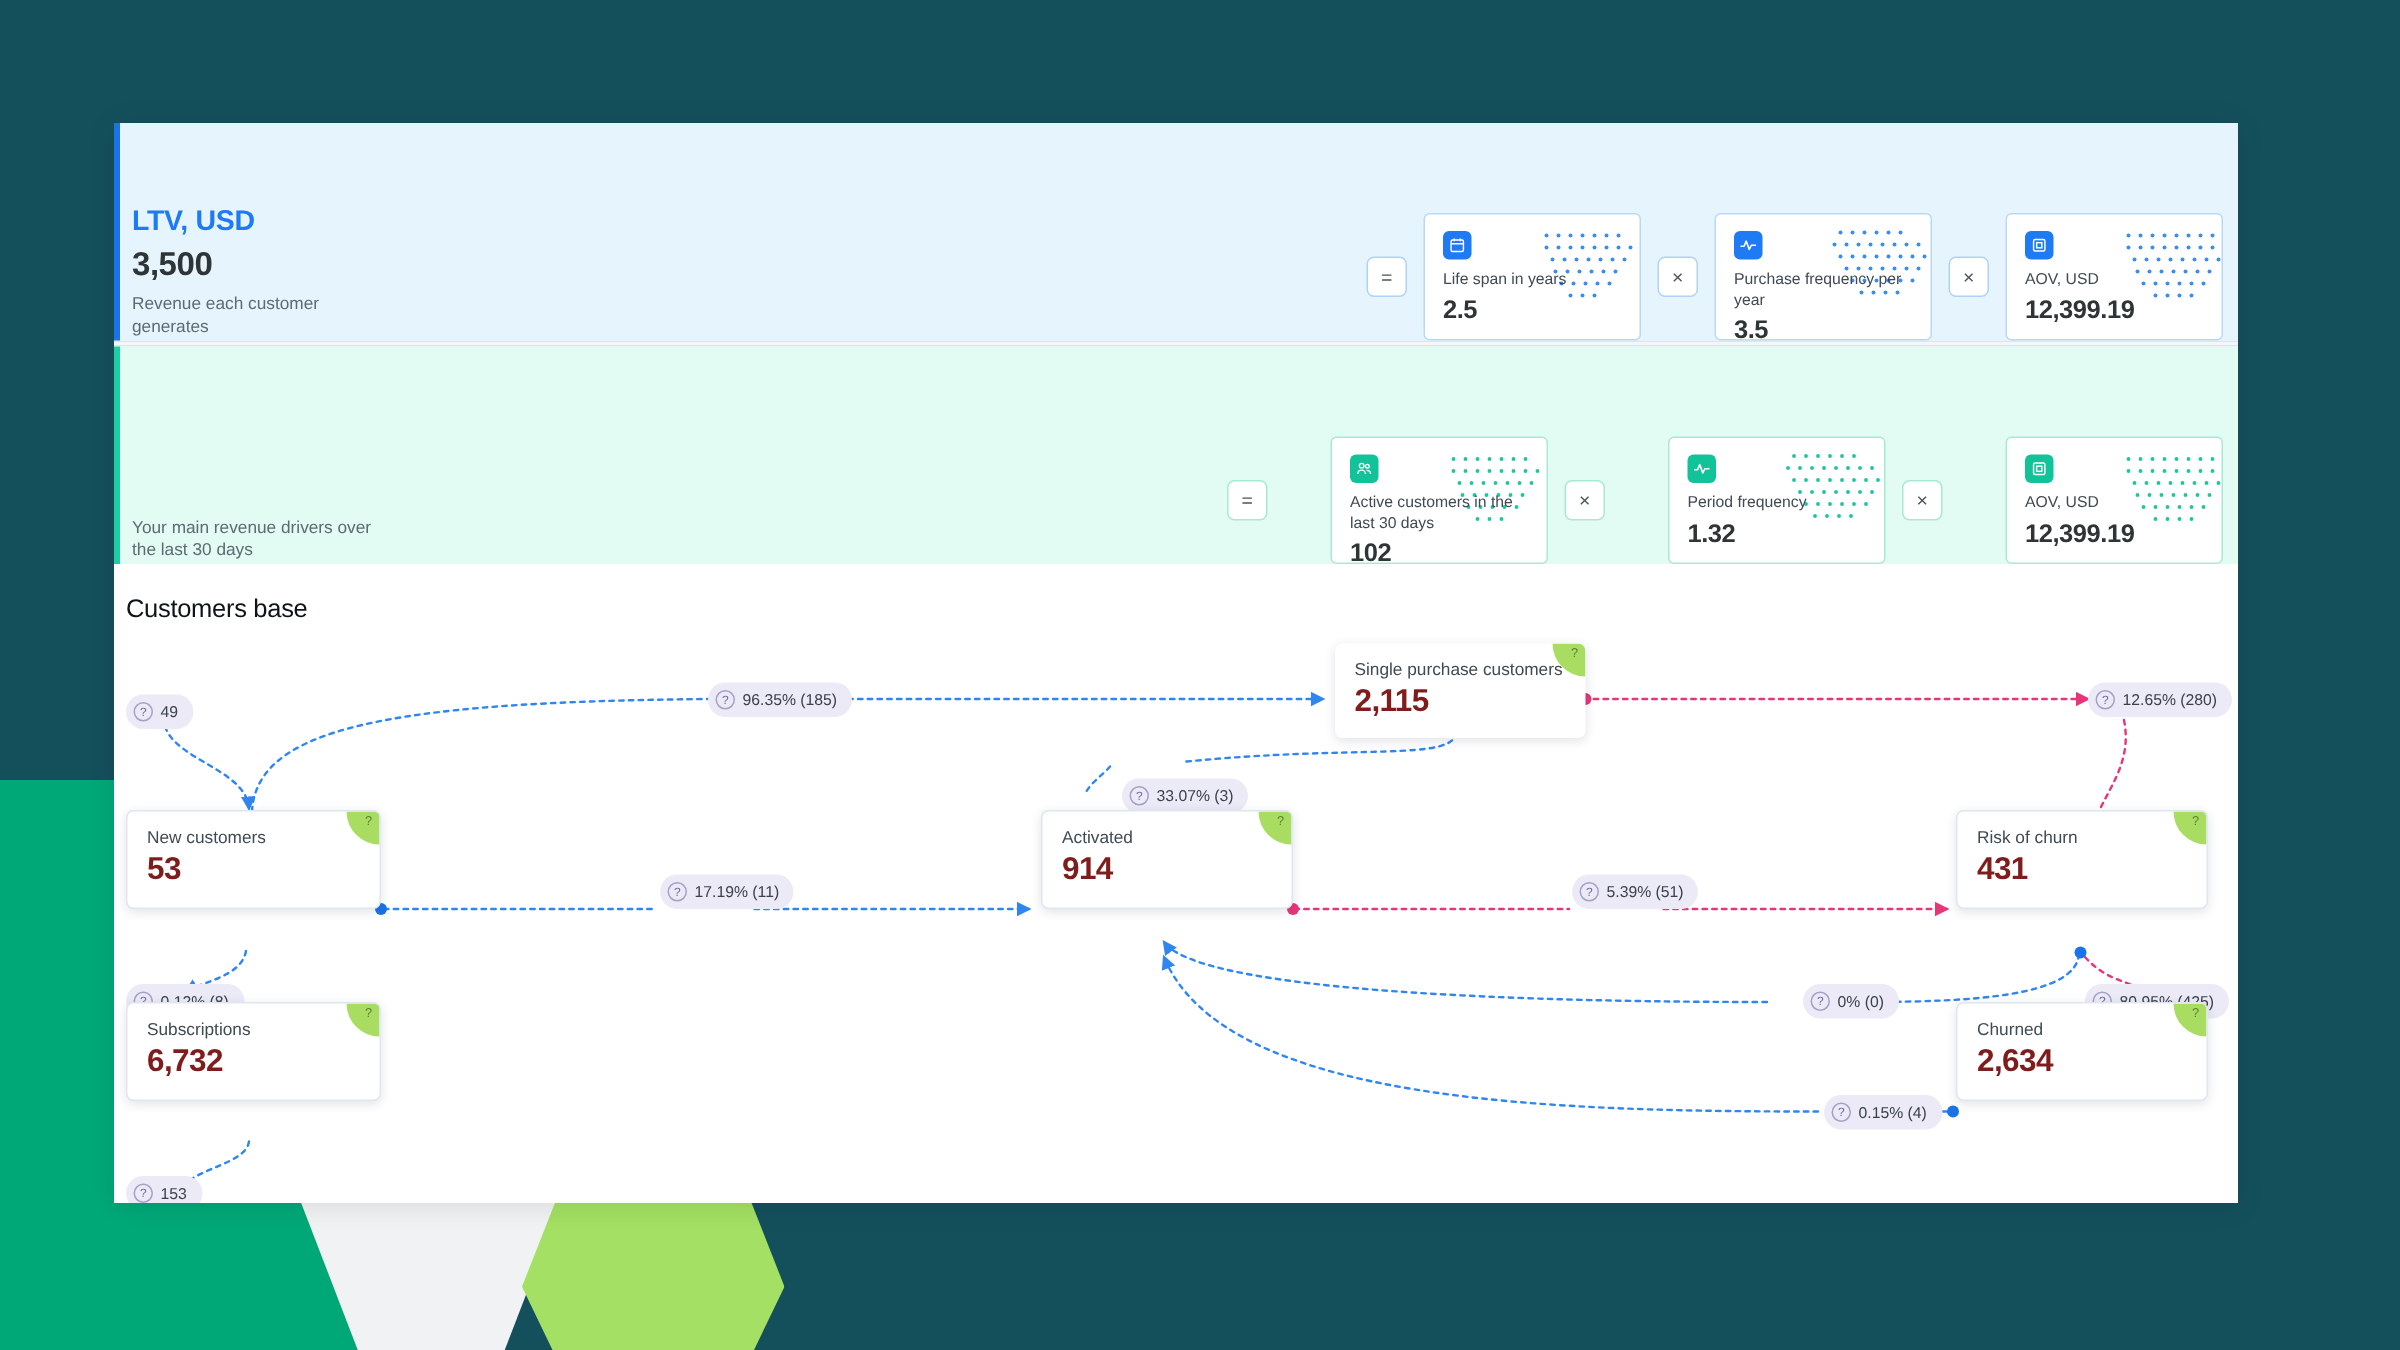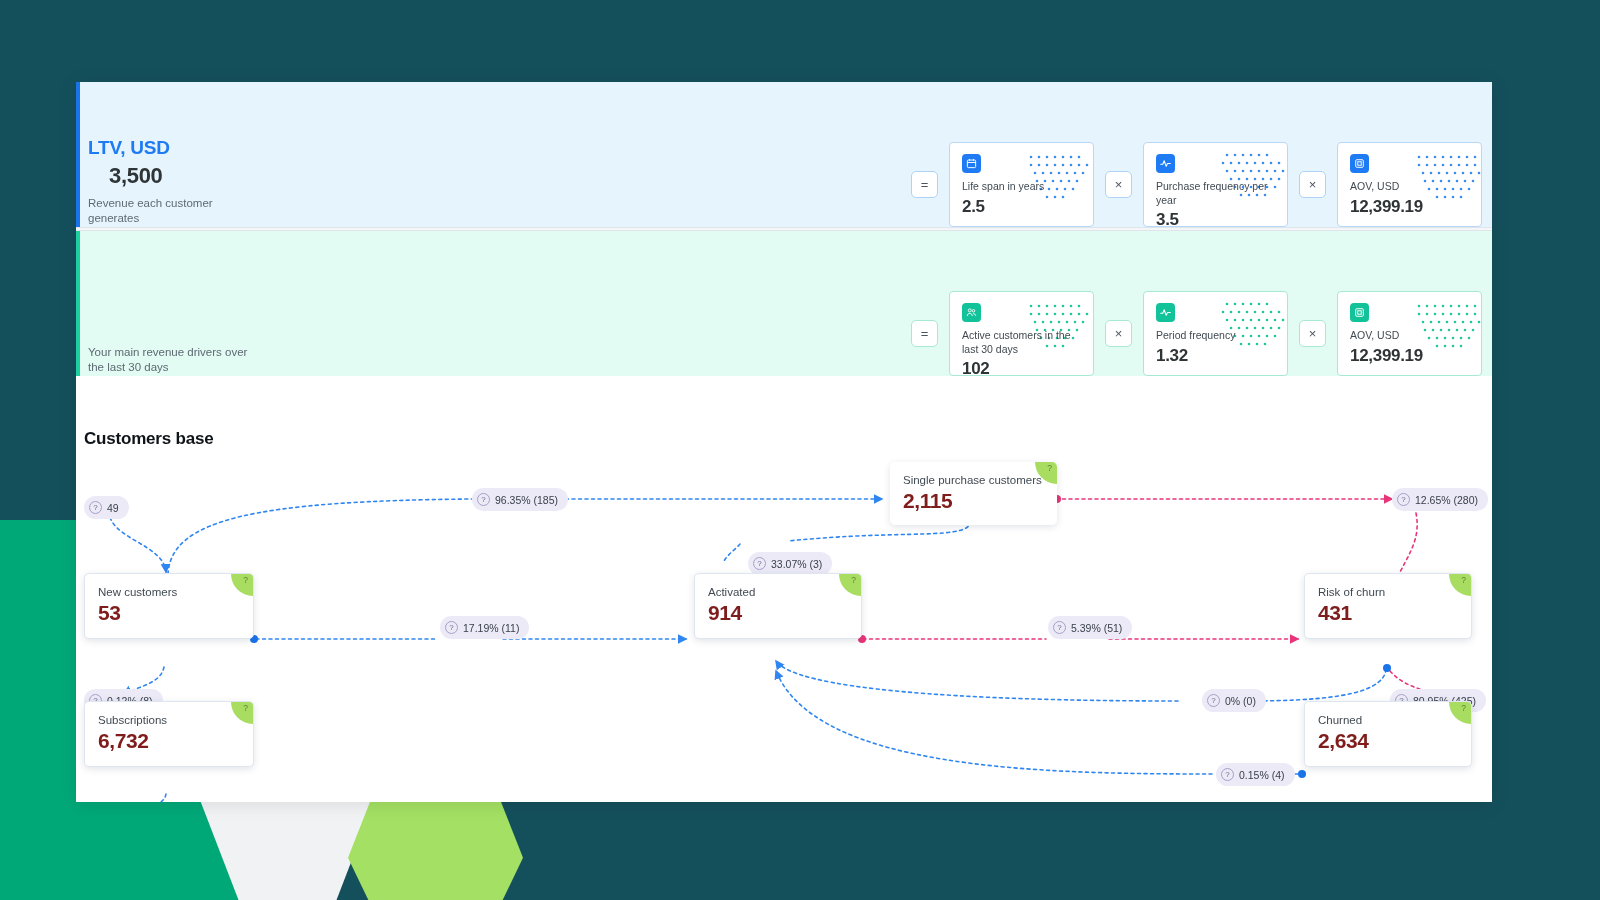--- a/index.html
+++ b/index.html
@@ -32,40 +32,40 @@
   
   .metric-row { position:relative; display:flex; align-items:flex-end; height:145px; padding-left:8px; }
   .metric-row.ltv     { background:#e6f5fd; border-left:4px solid #1a73e8; }
   .metric-row.revenue { background:#e2fbf3; border-left:4px solid #1dcf9f; }
   .row-divider { height:4px; background:#f4f6f8; border-top:1px solid #dfe5ea; border-bottom:1px solid #dfe5ea;}
 
   .metric-left { padding-left:0px; width:430px; }
   .metric-title { font-size:19px; font-weight:bold; letter-spacing:-0.2px; margin-bottom:4px; }
   .metric-title.blue { color:#1f7bf4; }
   .metric-title.teal { color:#12c39a; }
-  .metric-value { font-size:22px; font-weight:bold; color:#2f3437; letter-spacing:-0.3px; margin-bottom:7px;margin-left:21px; }
+  .metric-value { font-size:22px; font-weight:bold; color:#2f3437; letter-spacing:-0.3px; margin-bottom:7px; }
   .metric-desc { font-size:11.5px; color:#5e6a72; line-height:1.35; max-width:175px; }
 
   .metric-cards { margin-left:auto; display:flex; align-items:center; padding-right:10px; }
 
   .op-btn {
     width:27px; height:27px; border-radius:5px; background:#ffffff;
     display:flex; align-items:center; justify-content:center;
     font-size:13px; color:#4a5560; margin:0 11px;
     flex:0 0 auto;
   }
   .op-btn.blue { border:1px solid #aed3f7; }
   .op-btn.teal { border:1px solid #a8e9d6; }
 
   .kpi-card {
     position:relative; width:145px; height:85px; background:#fff; border-radius:4px;
     padding:11px 12px 16px 12px; overflow:hidden; flex:0 0 auto;
   }
   .kpi-card.blue { border:1px solid #b9d8f8; }
-  .kpi-card.teal { border:1px solid #a8e9d6; }
+  .kpi-card.teal { border:1px solid #a8e9d6;margin-left:31px; }
 
   .kpi-icon {
     width:19px; height:19px; border-radius:4px;
     display:flex; align-items:center; justify-content:center; margin-bottom:7px;
     position:relative; z-index:2;
   }
   .kpi-icon.blue { background:#1f7bf4; }
   .kpi-icon.teal { background:#12c39a; }
   .kpi-icon svg { width:11px; height:11px; display:block; }
 
@@ -73,21 +73,21 @@
   .kpi-value { font-size:17px; font-weight:bold; color:#2f3437; letter-spacing:-0.3px; position:relative; z-index:2; }
 
   .kpi-dots {
     position:absolute; right:-8px; top:6px; width:78px; height:64px; z-index:1;
     opacity:0.95;
   }
   .kpi-dots svg { width:100%; height:100%; display:block; }
 
   
   .cb-section { position:relative; padding:20px 0 0 0; height:430px; }
-  .cb-title { font-size:17px; font-weight:bold; color:#0f1419; padding-left:8px; letter-spacing:-0.2px;margin-top:33px;}
+  .cb-title { font-size:17px; font-weight:normal; color:#0f1419; padding-left:8px; letter-spacing:-0.2px;}
   .flow { position:relative; width:1416px; height:400px; }
   .flow svg.edges { position:absolute; left:0; top:0; width:1416px; height:400px; }
 
   .node {
     position:absolute; background:#fff; border-radius:5px;
     box-shadow: 0 2px 7px rgba(20,40,70,0.13);
     padding:11px 13px 0 13px; overflow:hidden;
   }
   .node.bordered { border:1px solid #dfe6ef; }
   .node-label { font-size:11.5px; color:#404a52; line-height:1.25; margin-bottom:2px; }

